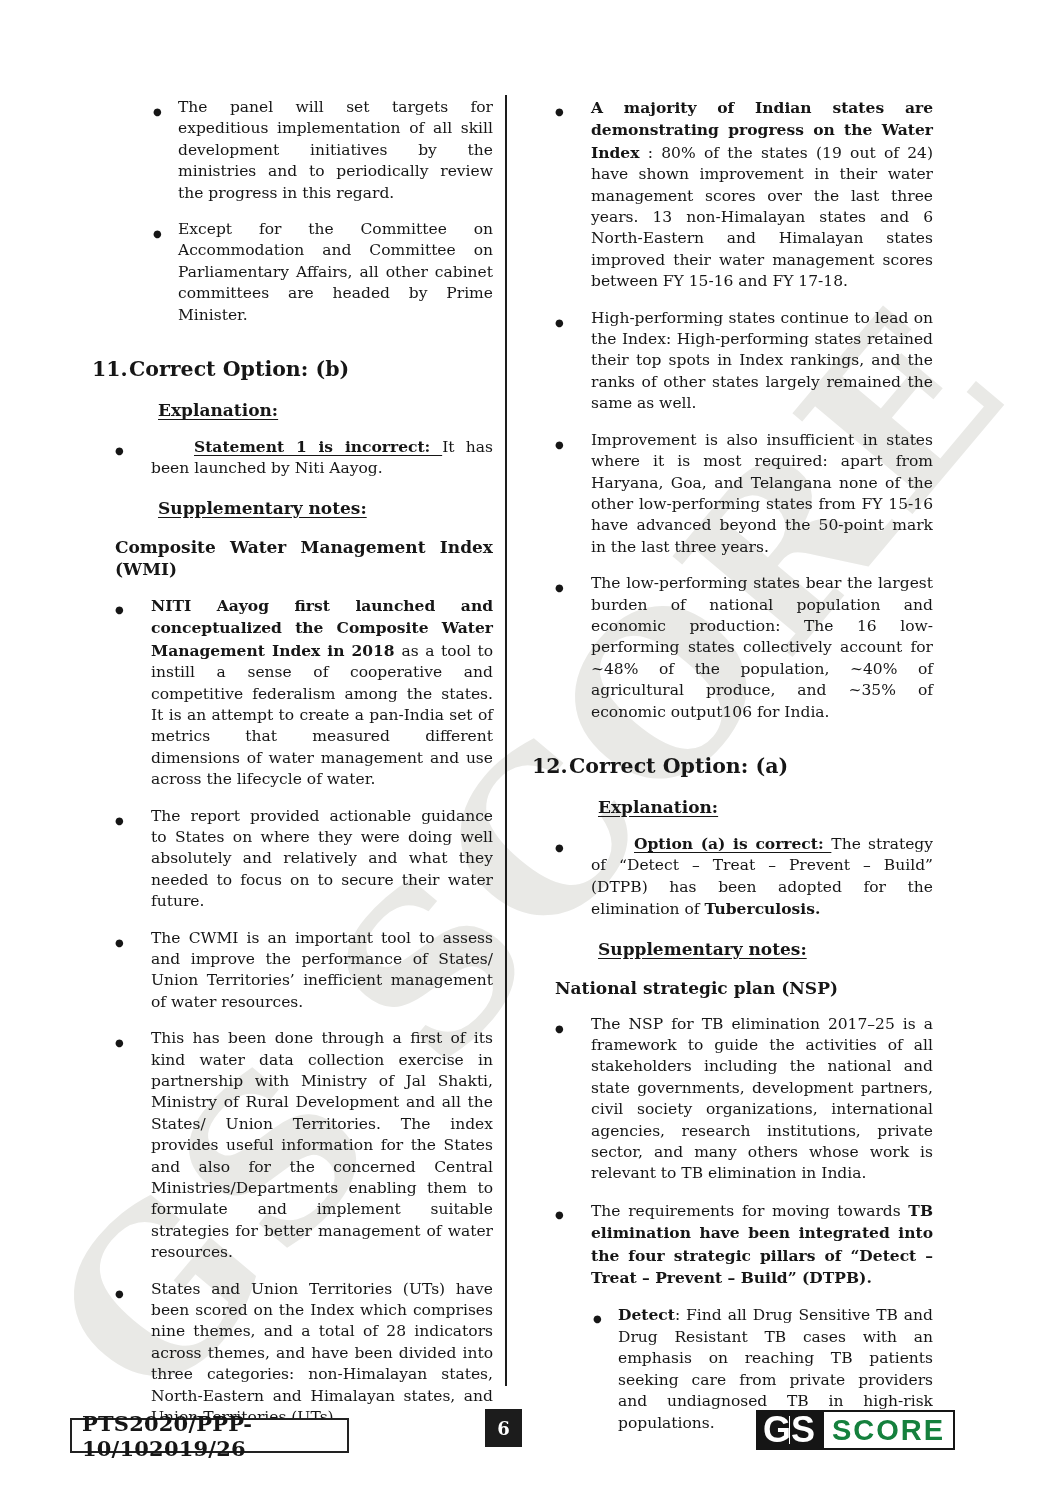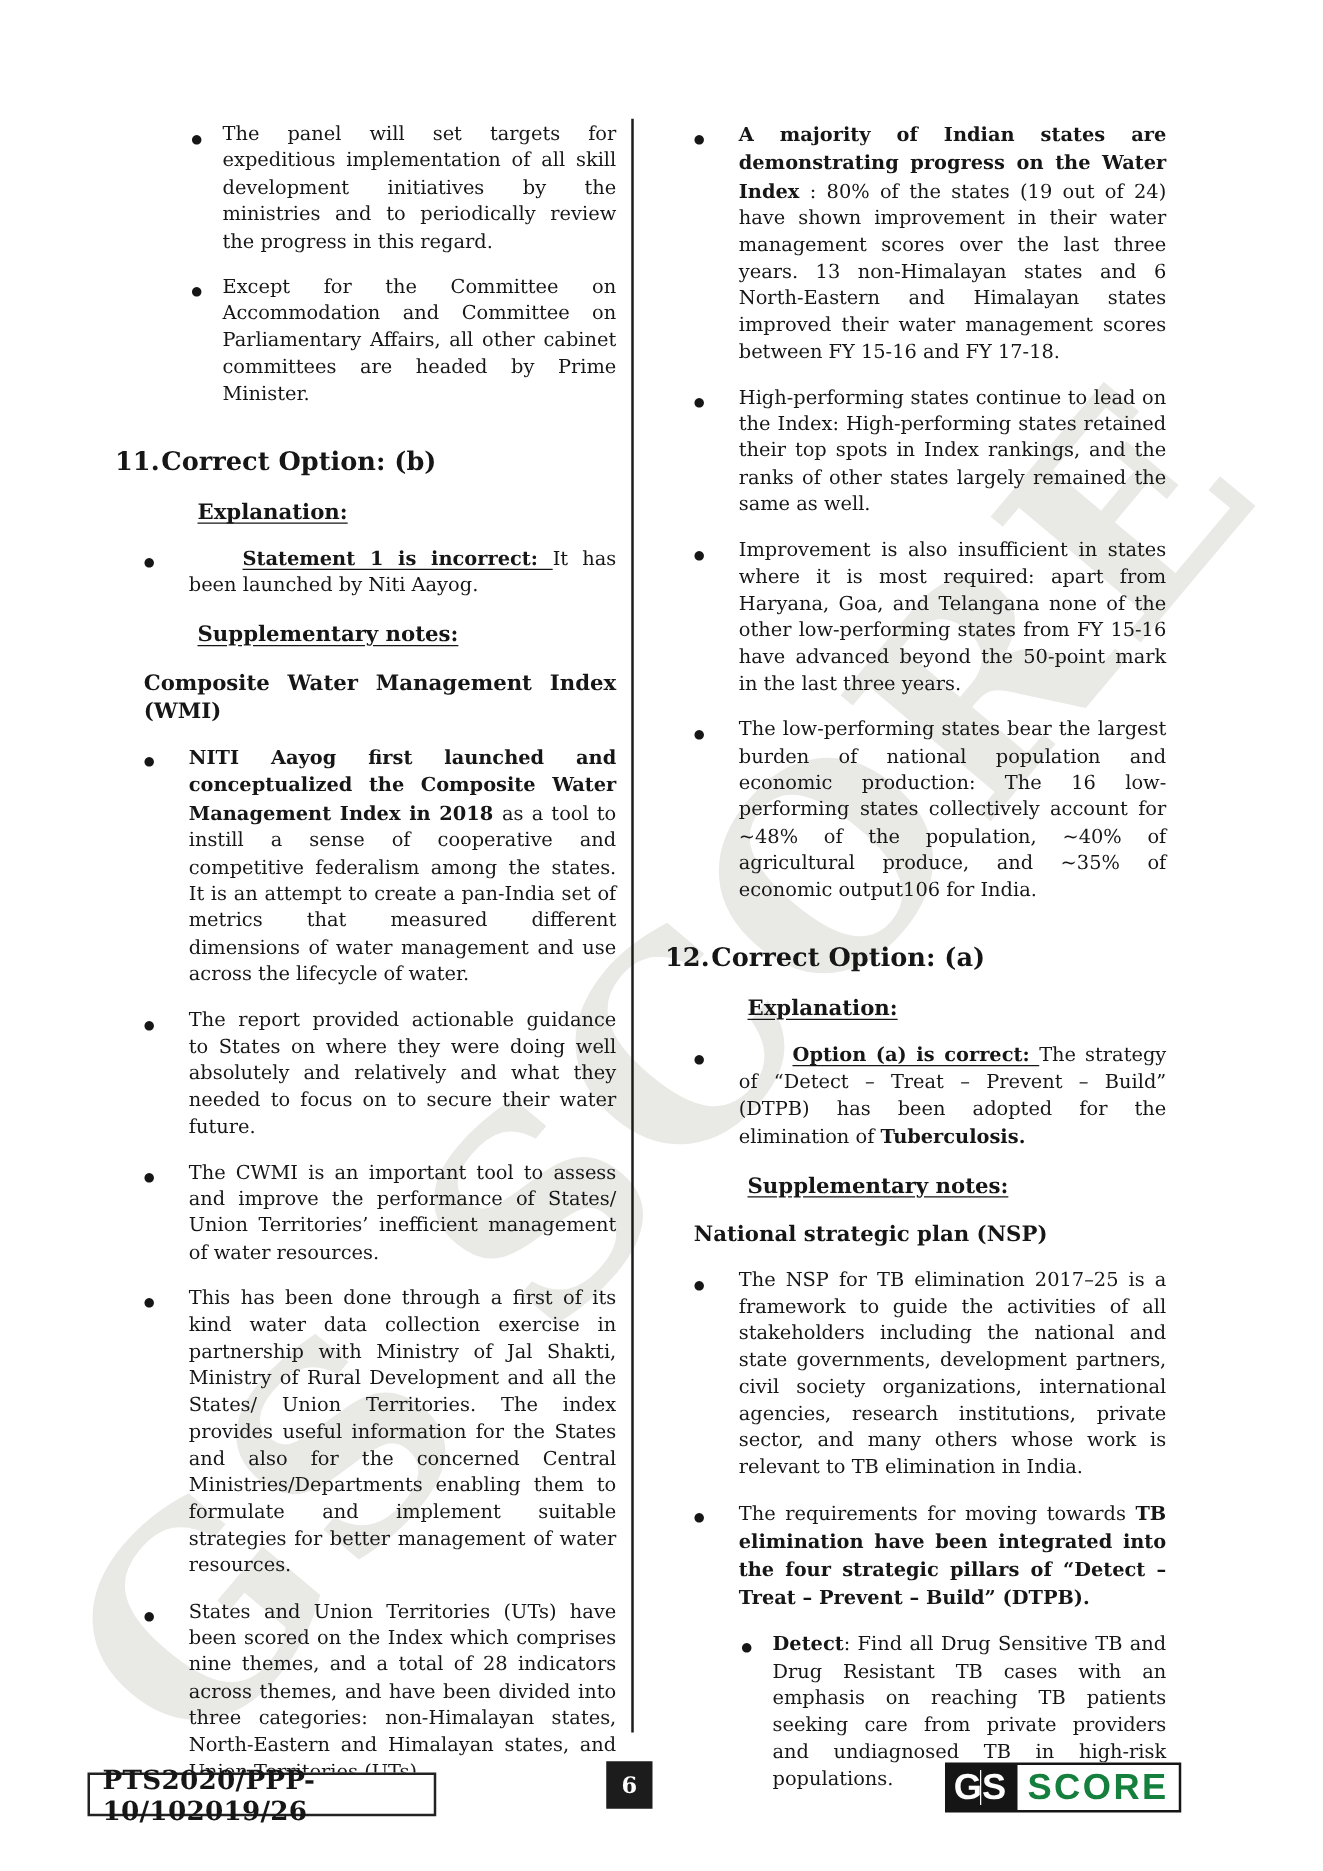--- a/index.html
+++ b/index.html
@@ -56,21 +56,21 @@
   .page-num {
     position:absolute; left:485px; top:1409px; width:37px; height:38px;
     background:#1c1c1c; color:#fff; font-weight:bold; font-size:18px;
     display:flex; align-items:center; justify-content:center;
   }
   .logo {
     position:absolute; left:756px; top:1410px; height:40px;
     display:flex; font-family:"Liberation Sans", sans-serif; font-weight:bold;
   }
   .logo-gs {
-    background:#151515; color:#fff; font-size:29px; padding:0 7px;
+    background:#151515; color:#fff; font-size:36px; padding:0 7px;
     display:flex; align-items:center; position:relative;
   }
   .logo-gs::after {
     content:""; position:absolute; left:50%; top:16%; bottom:16%;
     width:1px; background:#fff;
   }
   .logo-score {
     border:2.5px solid #151515; color:#15803d; background:#fff;
     font-size:29px; padding:0 8px; letter-spacing:2px;
     display:flex; align-items:center;

